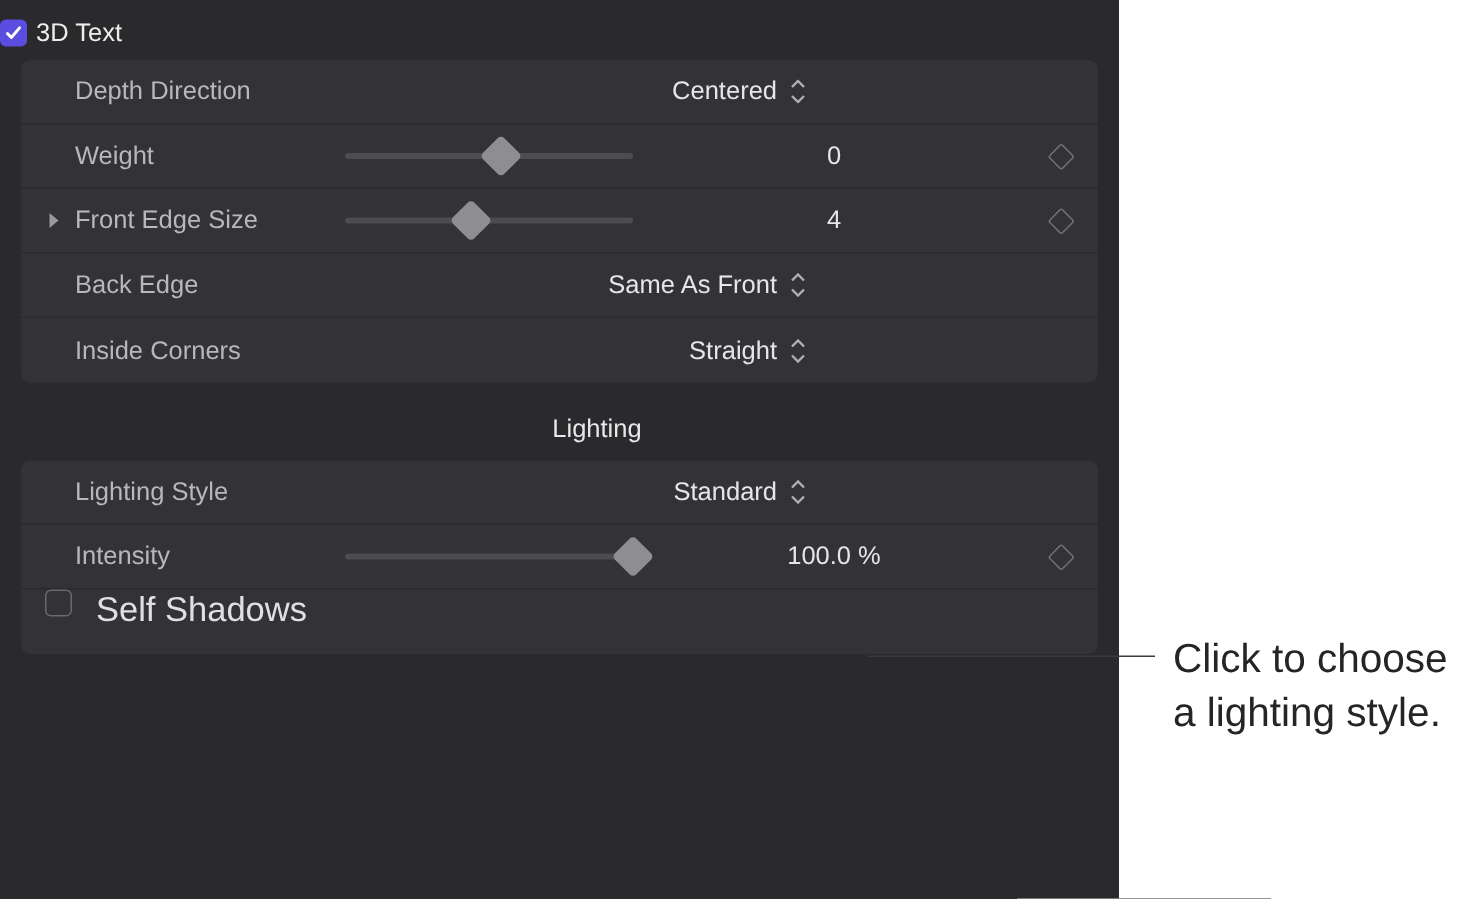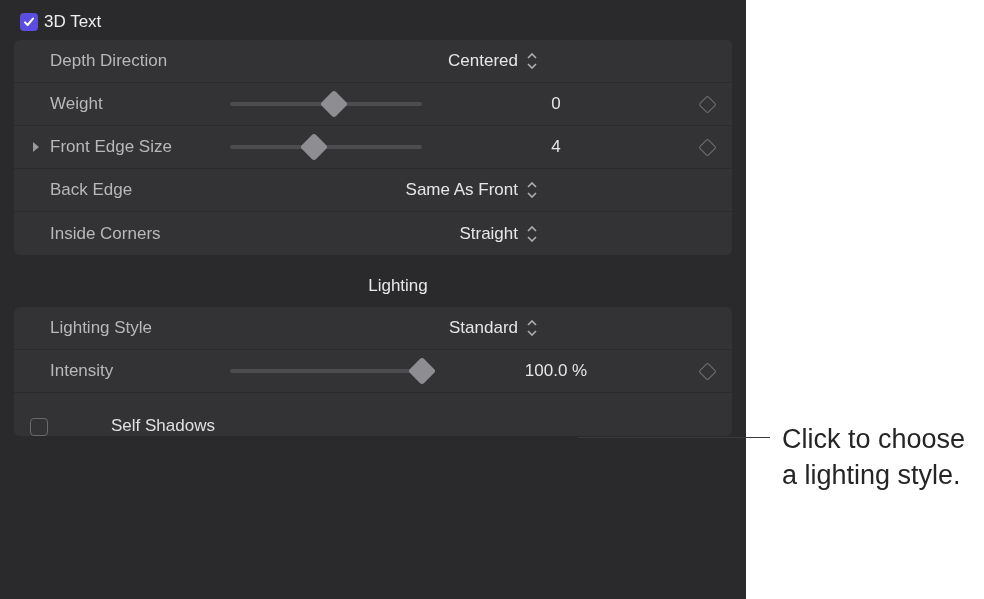--- a/index.html
+++ b/index.html
@@ -16,21 +16,20 @@
     top: 0;
     width: 746px;
     height: 599px;
     background: #2a2a2c;
     padding-top: 4px;
   }
   .section-header {
     display: flex;
     align-items: center;
     height: 36px;
-    padding-left: 20px;
     font-size: 17px;
     color: #eeeeee;
   }
   .cbwrap {
     width: 24px;
     display: flex;
     align-items: center;
     justify-content: flex-start;
   }
   .checkbox {
@@ -144,27 +143,26 @@
     height: 42px;
     display: flex;
     align-items: center;
     padding-left: 50px;
     color: #e8e8ea;
     font-size: 17px;
     justify-content: center;
   }
   .cb-row {
     display: flex;
-    align-items: flex-end;
+    align-items: flex-start;
     height: 43px;
     padding: 0 18px 0 16px;
     border-bottom: 1px solid #2a2a2c;
     color: #e0e0e2;
-    font-size: 17px;
-    gap: 47px;
+    font-size: 23px;
   }
   .cb-row:last-child { border-bottom: none; }
   .cb-row .cbwrap { margin-right: 10px; }
 
   
   .callout-line {
     position: absolute;
     top: 437px;
     left: 578px;
     width: 192px;

